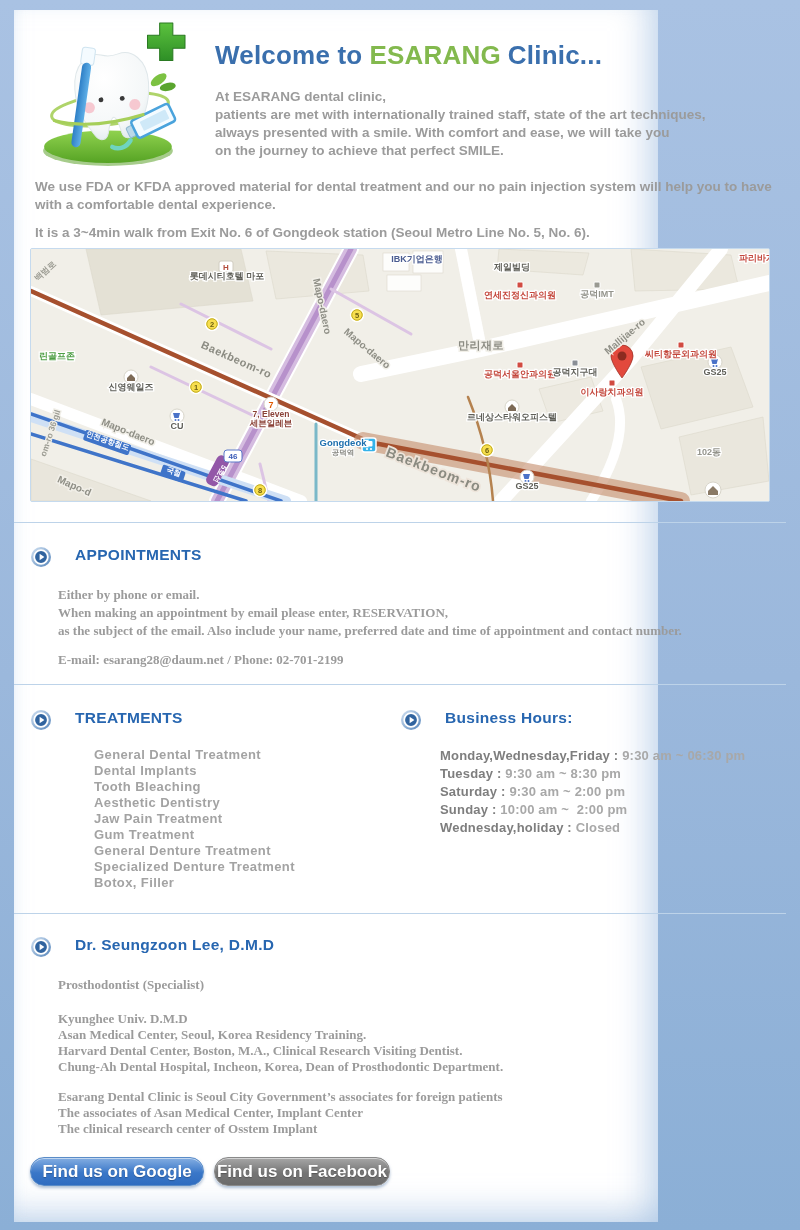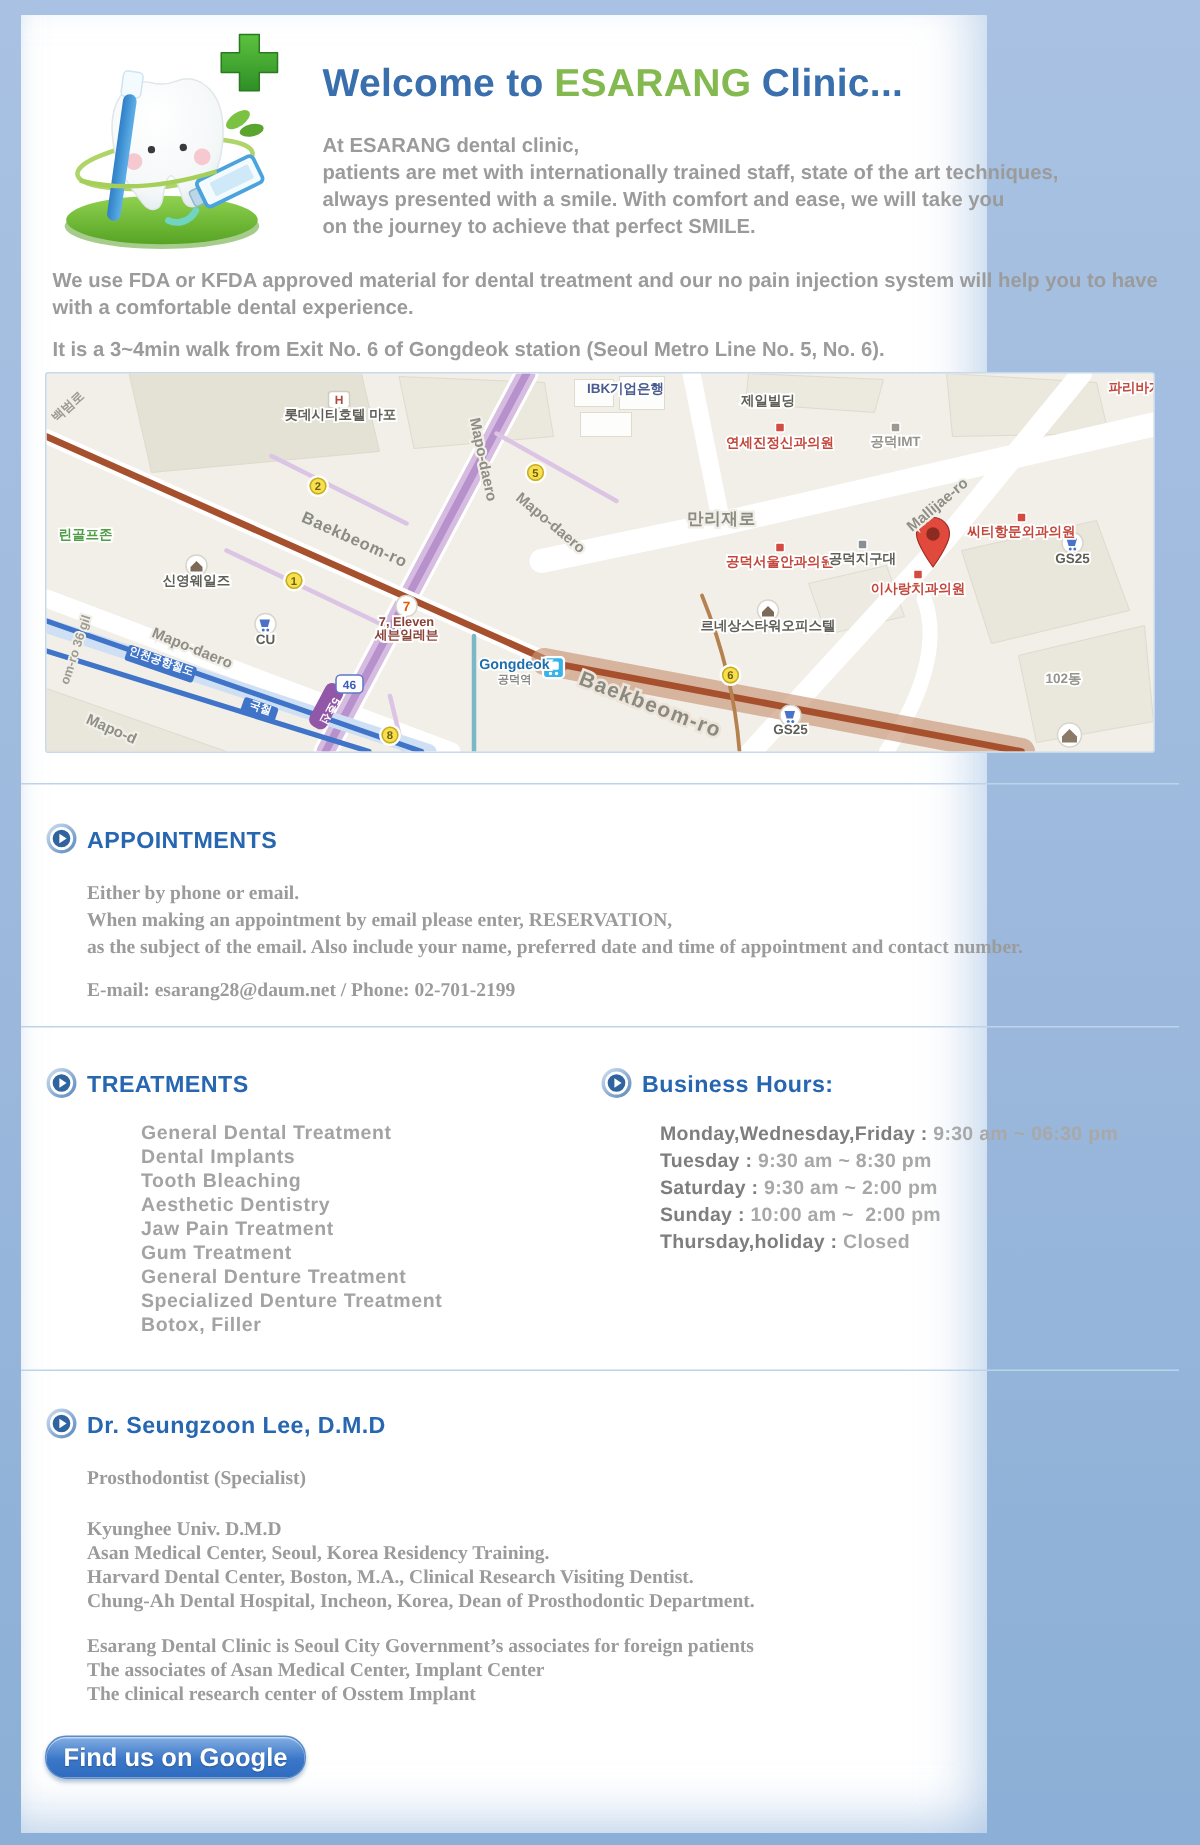--- a/index.html
+++ b/index.html
@@ -23,21 +23,21 @@
   .gray{color:#9b9b9b;font-size:13.5px;line-height:18px;white-space:pre-line;}
   .intro{left:201px;top:78px;width:560px;}
   .para2{left:21px;top:168px;width:740px;}
   .para3{left:21px;top:214px;width:740px;}
   
   .mapbox{left:16px;top:238px;width:738px;height:252px;border:1px solid #c5daee;border-radius:2px;background:#f1efe8;overflow:hidden;}
   .mapbox svg{display:block;}
   
   .divider{left:0;width:772px;height:0;border-top:1px solid #bdd3e9;}
   
-  .sec-head{display:flex;align-items:flex-end;gap:6px;height:24px;}
+  .sec-head{display:flex;align-items:flex-start;gap:23px;height:24px;}
   .sec-head .label{color:#2766b0;font-size:15.5px;letter-spacing:.3px;white-space:nowrap;}
   .bullet{width:22px;height:22px;flex:0 0 22px;}
   .body-text{color:#9b9b9b;font-size:13px;line-height:18px;white-space:pre-line;font-family:Liberation Serif, serif;}
   .t-item{color:#a3a3a3;font-size:13px;line-height:16px;letter-spacing:.4px;margin-left:36px;}
   .bh-row{font-size:13px;line-height:18px;letter-spacing:.2px;margin-left:12px;}
   .bh-label{color:#7e7e7e;}
   .bh-time{color:#a8a8a8;white-space:pre;}
   
   .btn{
     display:flex;align-items:center;justify-content:center;height:27px;border-radius:14px;
@@ -354,21 +354,21 @@
       <circle cx="11" cy="11" r="6.8" fill="#31649f" stroke="#fff" stroke-width="1.8"></circle>
       <path d="M9.6,7.8 L14.4,11 L9.6,14.2 Z" fill="#fff"></path>
     </svg>
     <span class="label">Business Hours:</span>
   </div>
   <div class="abs" id="hours-list" style="left:414px;top:737px;width:350px">
       <div class="bh-row"><span class="bh-label">Monday,Wednesday,Friday : </span><span class="bh-time">9:30 am ~ 06:30 pm</span></div>
       <div class="bh-row"><span class="bh-label">Tuesday : </span><span class="bh-time">9:30 am ~ 8:30 pm</span></div>
       <div class="bh-row"><span class="bh-label">Saturday : </span><span class="bh-time">9:30 am ~ 2:00 pm</span></div>
       <div class="bh-row"><span class="bh-label">Sunday : </span><span class="bh-time">10:00 am ~  2:00 pm</span></div>
-      <div class="bh-row"><span class="bh-label">Thursday,holiday : </span><span class="bh-time">Closed</span></div>
+      <div class="bh-row"><span class="bh-label">Wednesday,holiday : </span><span class="bh-time">Closed</span></div>
     </div>
 
   <div class="abs divider" style="top:903px"></div>
 
   <div class="abs sec-head" style="left:16px;top:926px">
     <svg class="bullet" viewBox="0 0 22 22">
       <circle cx="11" cy="11" r="10" fill="url(#bg1)"></circle>
       <circle cx="11" cy="11" r="6.8" fill="#31649f" stroke="#fff" stroke-width="1.8"></circle>
       <path d="M9.6,7.8 L14.4,11 L9.6,14.2 Z" fill="#fff"></path>
     </svg>
@@ -377,14 +377,15 @@
   <div class="abs body-text" style="left:44px;top:966px">Prosthodontist (Specialist)</div>
   <div class="abs body-text" style="left:44px;top:1001px;line-height:16px">Kyunghee Univ. D.M.D
 Asan Medical Center, Seoul, Korea Residency Training.
 Harvard Dental Center, Boston, M.A., Clinical Research Visiting Dentist.
 Chung-Ah Dental Hospital, Incheon, Korea, Dean of Prosthodontic Department.</div>
   <div class="abs body-text" style="left:44px;top:1079px;line-height:16px">Esarang Dental Clinic is Seoul City Government’s associates for foreign patients
 The associates of Asan Medical Center, Implant Center
 The clinical research center of Osstem Implant</div>
 
   <a class="abs btn btn-blue">Find us on Google</a>
+  <a class="abs btn btn-gray">Find us on Facebook</a>
 
 </div>
 
 </body></html>

